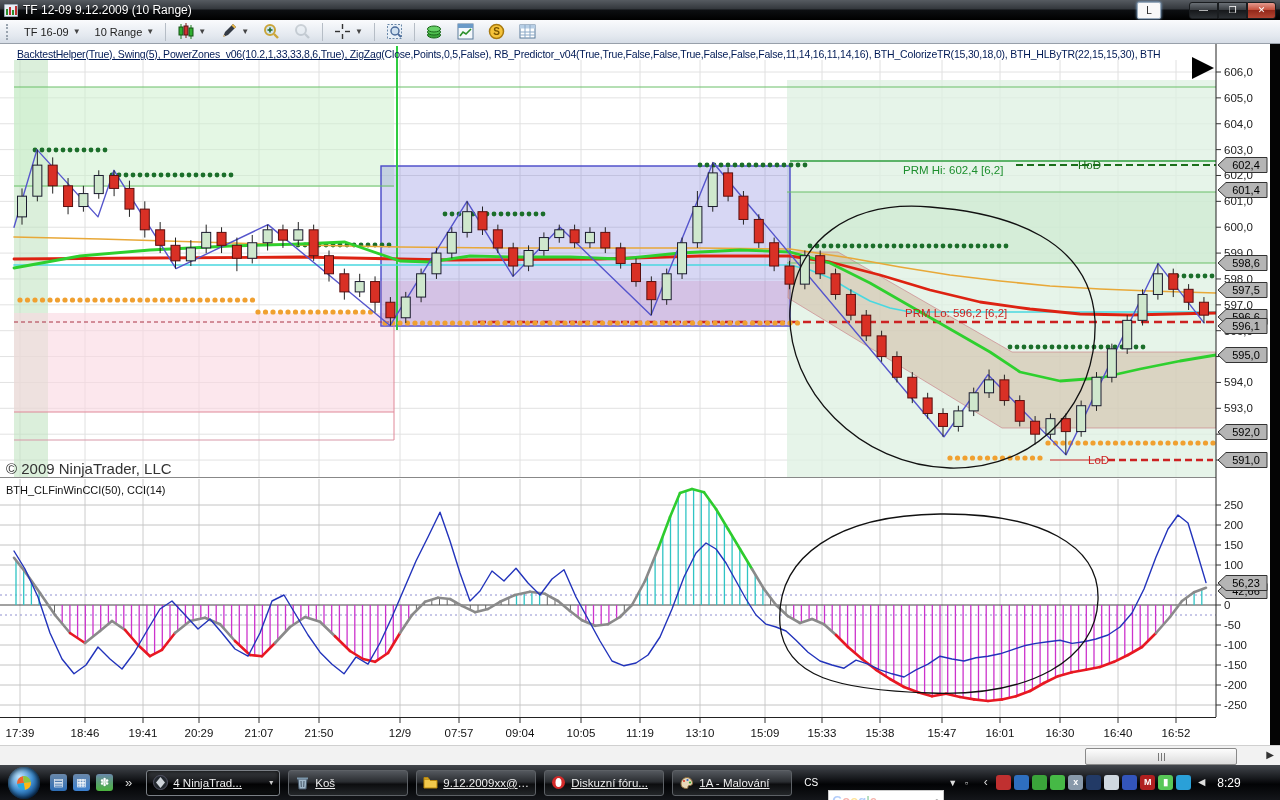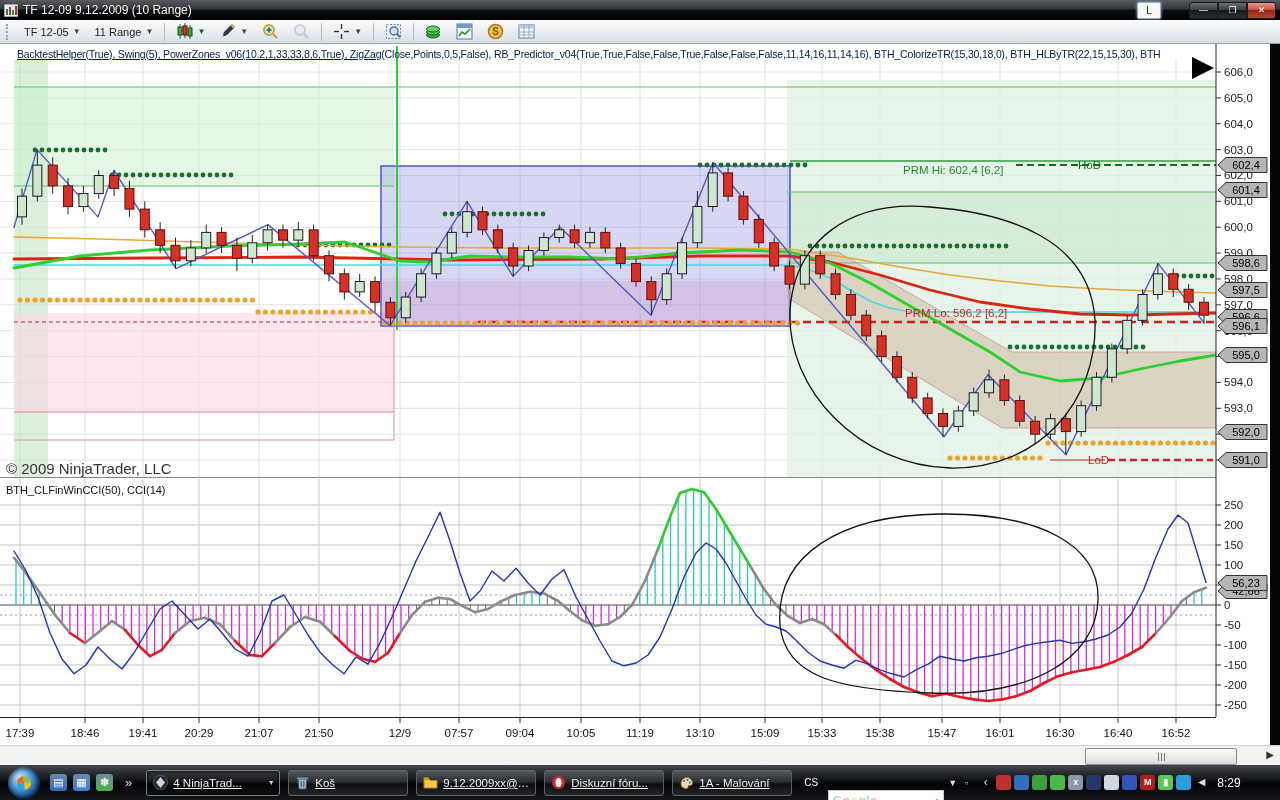--- a/index.html
+++ b/index.html
@@ -90,25 +90,25 @@
     <span class="winbtns">
       <span class="winbtn first">—</span>
       <span class="winbtn">❐</span>
       <span class="winbtn close">✕</span>
     </span>
   </div>
 
   <div class="toolbar">
     <span class="grip"></span>
     <span class="tbtn">
-      <span>TF 12-05</span>
+      <span>TF 16-09</span>
         <span class="caret">▼</span>
     </span>
     <span class="tbtn">
-      <span>11 Range</span>
+      <span>10 Range</span>
         <span class="caret">▼</span>
     </span>
     <span class="tsep"></span>
     <span class="tbtn">
       <svg class="ticon" viewBox="0 0 17 17">
         <line x1="4" y1="1" x2="4" y2="16" stroke="#1a7a1a"></line>
           <rect x="2" y="4" width="4" height="8" fill="#2fae2f" stroke="#145214"></rect>
         <line x1="9" y1="0" x2="9" y2="15" stroke="#7a1a1a"></line>
           <rect x="7" y="3" width="4" height="9" fill="#d03030" stroke="#521414"></rect>
         <line x1="14" y1="2" x2="14" y2="16" stroke="#1a7a1a"></line>

